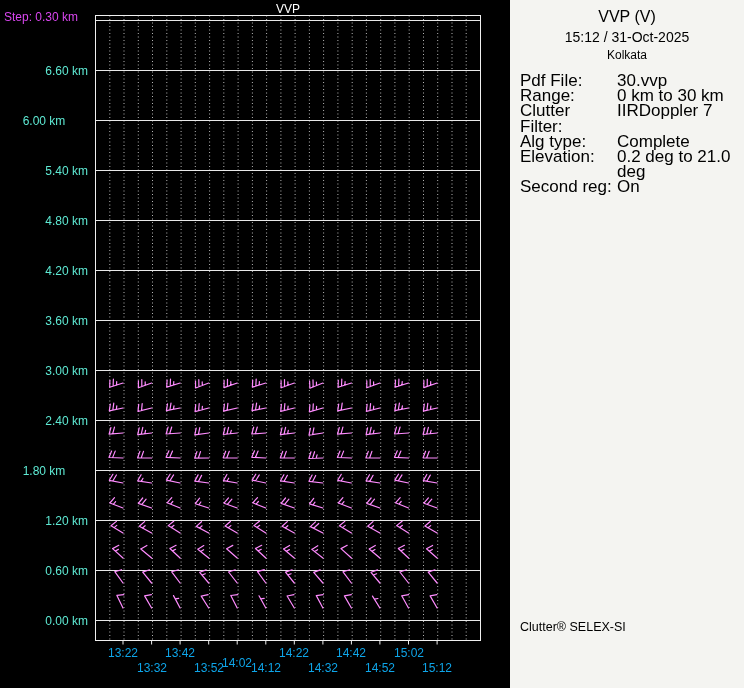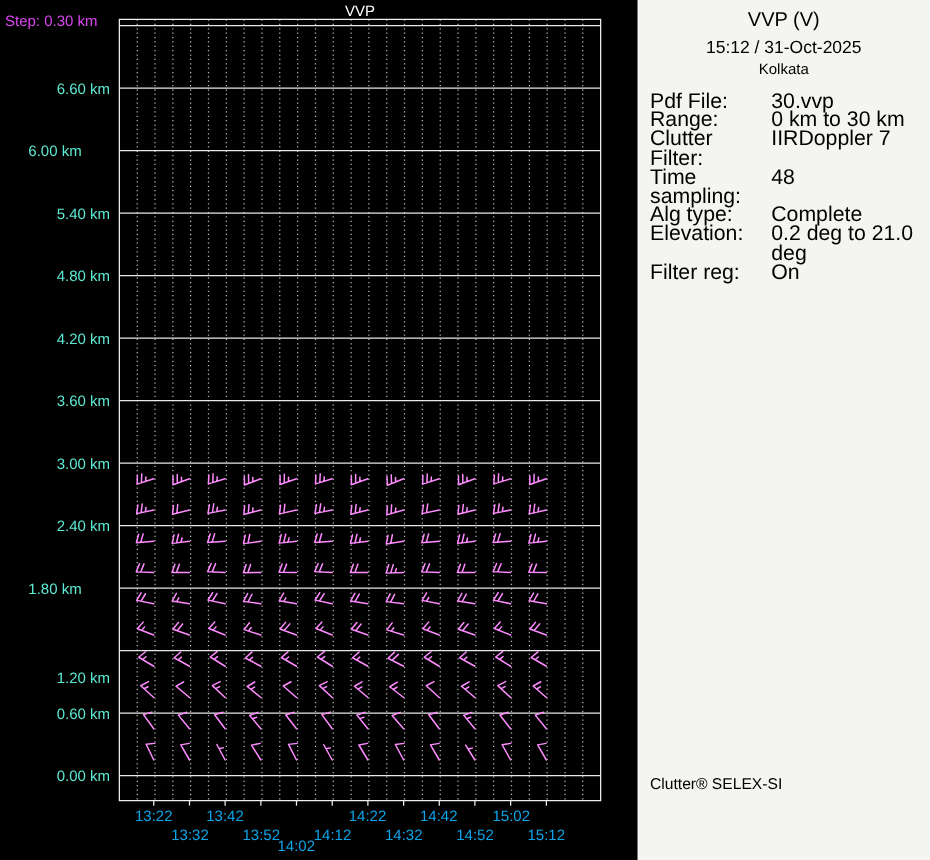--- a/index.html
+++ b/index.html
@@ -227,37 +227,37 @@
           <path d="M379.9 383.0 L366.8 387.8 M366.8 387.8 L366.8 380.8 M370.2 386.6 L370.2 379.6 M373.6 385.3 L373.6 381.8" stroke="#ff8cff" fill="none" stroke-width="1.2" stroke-linecap="round"></path>
           <path d="M408.5 383.0 L395.1 387.1 M395.1 387.1 L395.5 380.1 M398.6 386.0 L398.9 379.1 M402.0 385.0 L402.2 381.5" stroke="#ff8cff" fill="none" stroke-width="1.2" stroke-linecap="round"></path>
           <path d="M437.1 383.0 L423.8 387.6 M423.8 387.6 L423.9 380.6 M427.2 386.4 L427.3 379.4 M430.6 385.2 L430.7 381.7" stroke="#ff8cff" fill="none" stroke-width="1.2" stroke-linecap="round"></path>
         </g>
       </svg>
     <div class="chart-title">VVP</div>
     <div class="step-label">Step: 0.30 km</div>
     <div id="y-labels">
         <div class="ylab" style="top: 613px;">0.00 km</div>
         <div class="ylab" style="top: 563px;">0.60 km</div>
-        <div class="ylab" style="top: 534px;">1.20 km</div>
+        <div class="ylab" style="top: 513px;">1.20 km</div>
         <div class="ylab" style="top: 463px; text-align: center;">1.80 km</div>
         <div class="ylab" style="top: 413px;">2.40 km</div>
         <div class="ylab" style="top: 363px;">3.00 km</div>
         <div class="ylab" style="top: 313px;">3.60 km</div>
         <div class="ylab" style="top: 263px;">4.20 km</div>
         <div class="ylab" style="top: 213px;">4.80 km</div>
         <div class="ylab" style="top: 163px;">5.40 km</div>
         <div class="ylab" style="top: 113px; text-align: center;">6.00 km</div>
         <div class="ylab" style="top: 63px;">6.60 km</div>
       </div>
     <div id="x-labels">
         <div class="xlab" style="left: 100px; top: 646px;">13:22</div>
         <div class="xlab" style="left: 129px; top: 661px;">13:32</div>
         <div class="xlab" style="left: 157px; top: 646px;">13:42</div>
         <div class="xlab" style="left: 186px; top: 661px;">13:52</div>
-        <div class="xlab" style="left: 214px; top: 670px; text-align: center;">14:02</div>
+        <div class="xlab" style="left: 214px; top: 656px; text-align: center;">14:02</div>
         <div class="xlab" style="left: 243px; top: 661px;">14:12</div>
         <div class="xlab" style="left: 271px; top: 646px;">14:22</div>
         <div class="xlab" style="left: 300px; top: 661px;">14:32</div>
         <div class="xlab" style="left: 328px; top: 646px;">14:42</div>
         <div class="xlab" style="left: 357px; top: 661px;">14:52</div>
         <div class="xlab" style="left: 386px; top: 646px;">15:02</div>
         <div class="xlab" style="left: 414px; top: 661px;">15:12</div>
       </div>
   </div>
 
@@ -272,32 +272,28 @@
         </div>
         <div class="frow">
           <div class="flabel">Range:</div>
           <div class="fvalue">0 km to 30 km</div>
         </div>
         <div class="frow">
           <div class="flabel">Clutter Filter:</div>
           <div class="fvalue">IIRDoppler 7</div>
         </div>
         <div class="frow">
-          <div class="flabel">Time sampling:</div>
-          <div class="fvalue">48</div>
-        </div>
-        <div class="frow">
           <div class="flabel">Alg type:</div>
           <div class="fvalue">Complete</div>
         </div>
         <div class="frow">
           <div class="flabel">Elevation:</div>
           <div class="fvalue">0.2 deg to 21.0 deg</div>
         </div>
         <div class="frow">
-          <div class="flabel">Filter reg:</div>
+          <div class="flabel">Second reg:</div>
           <div class="fvalue">On</div>
         </div>
       </div>
     <div class="footer">Clutter® SELEX-SI</div>
   </aside>
 
 </div>
 
 </body></html>

